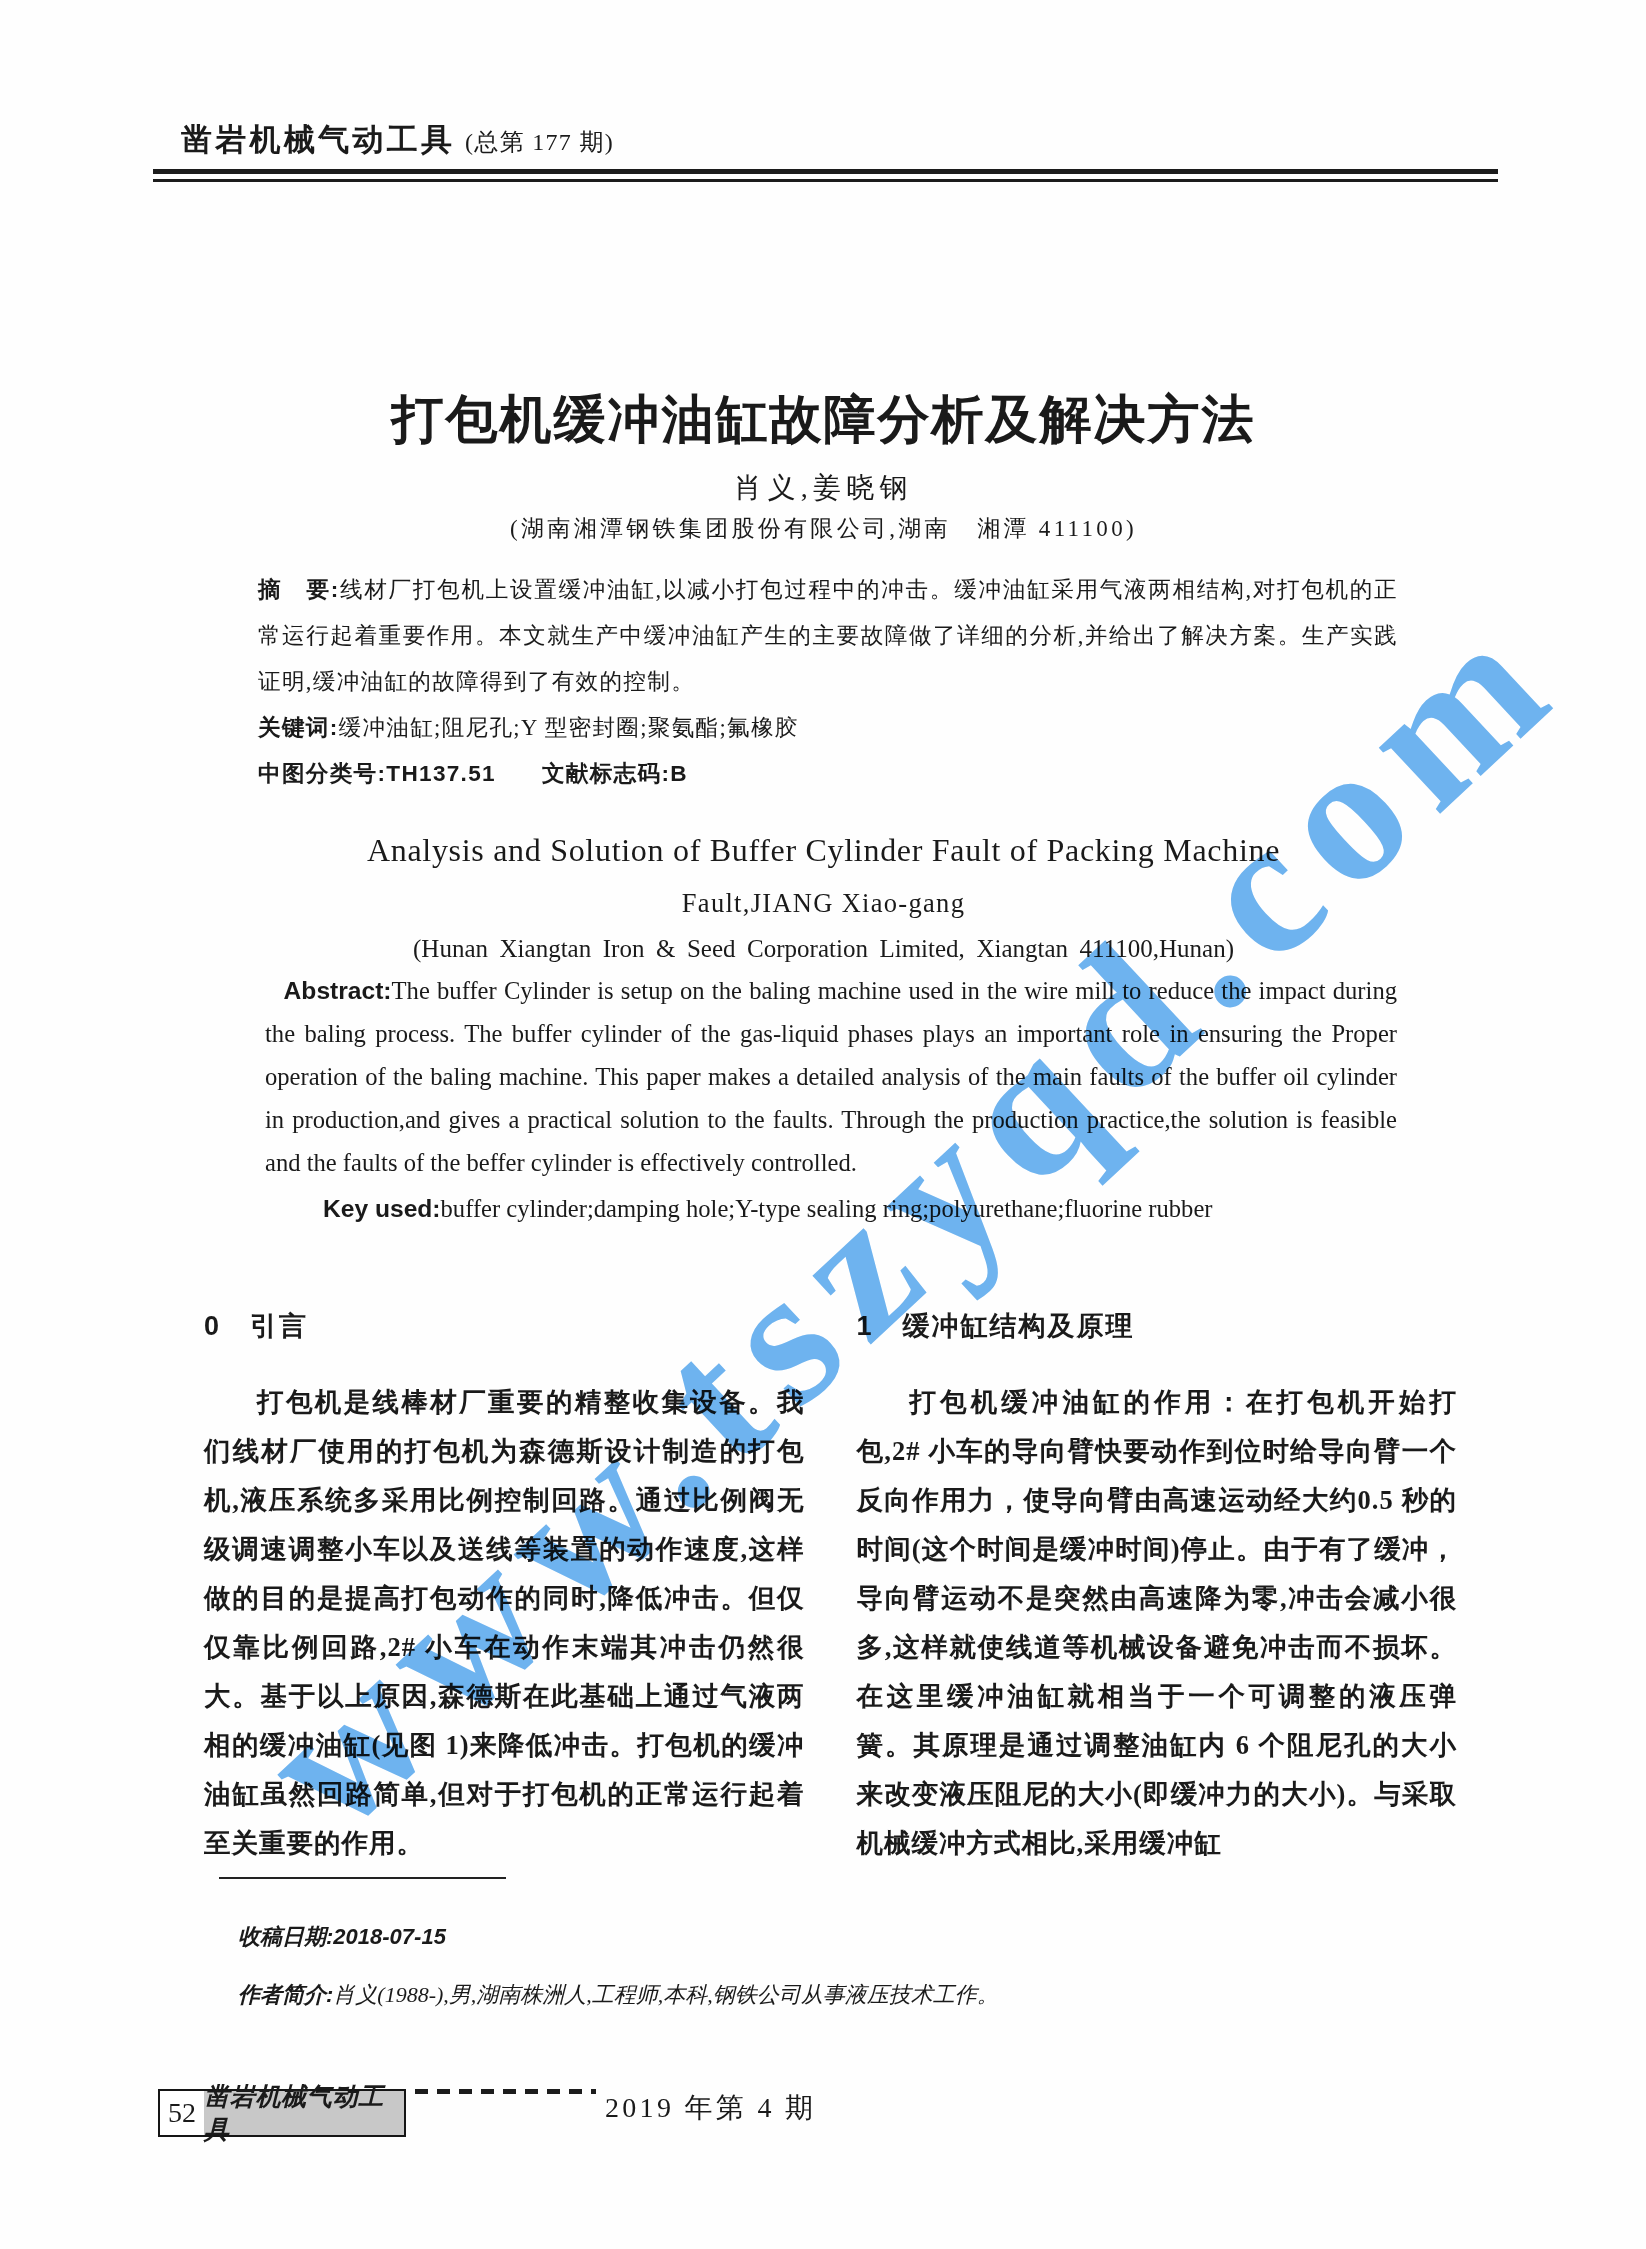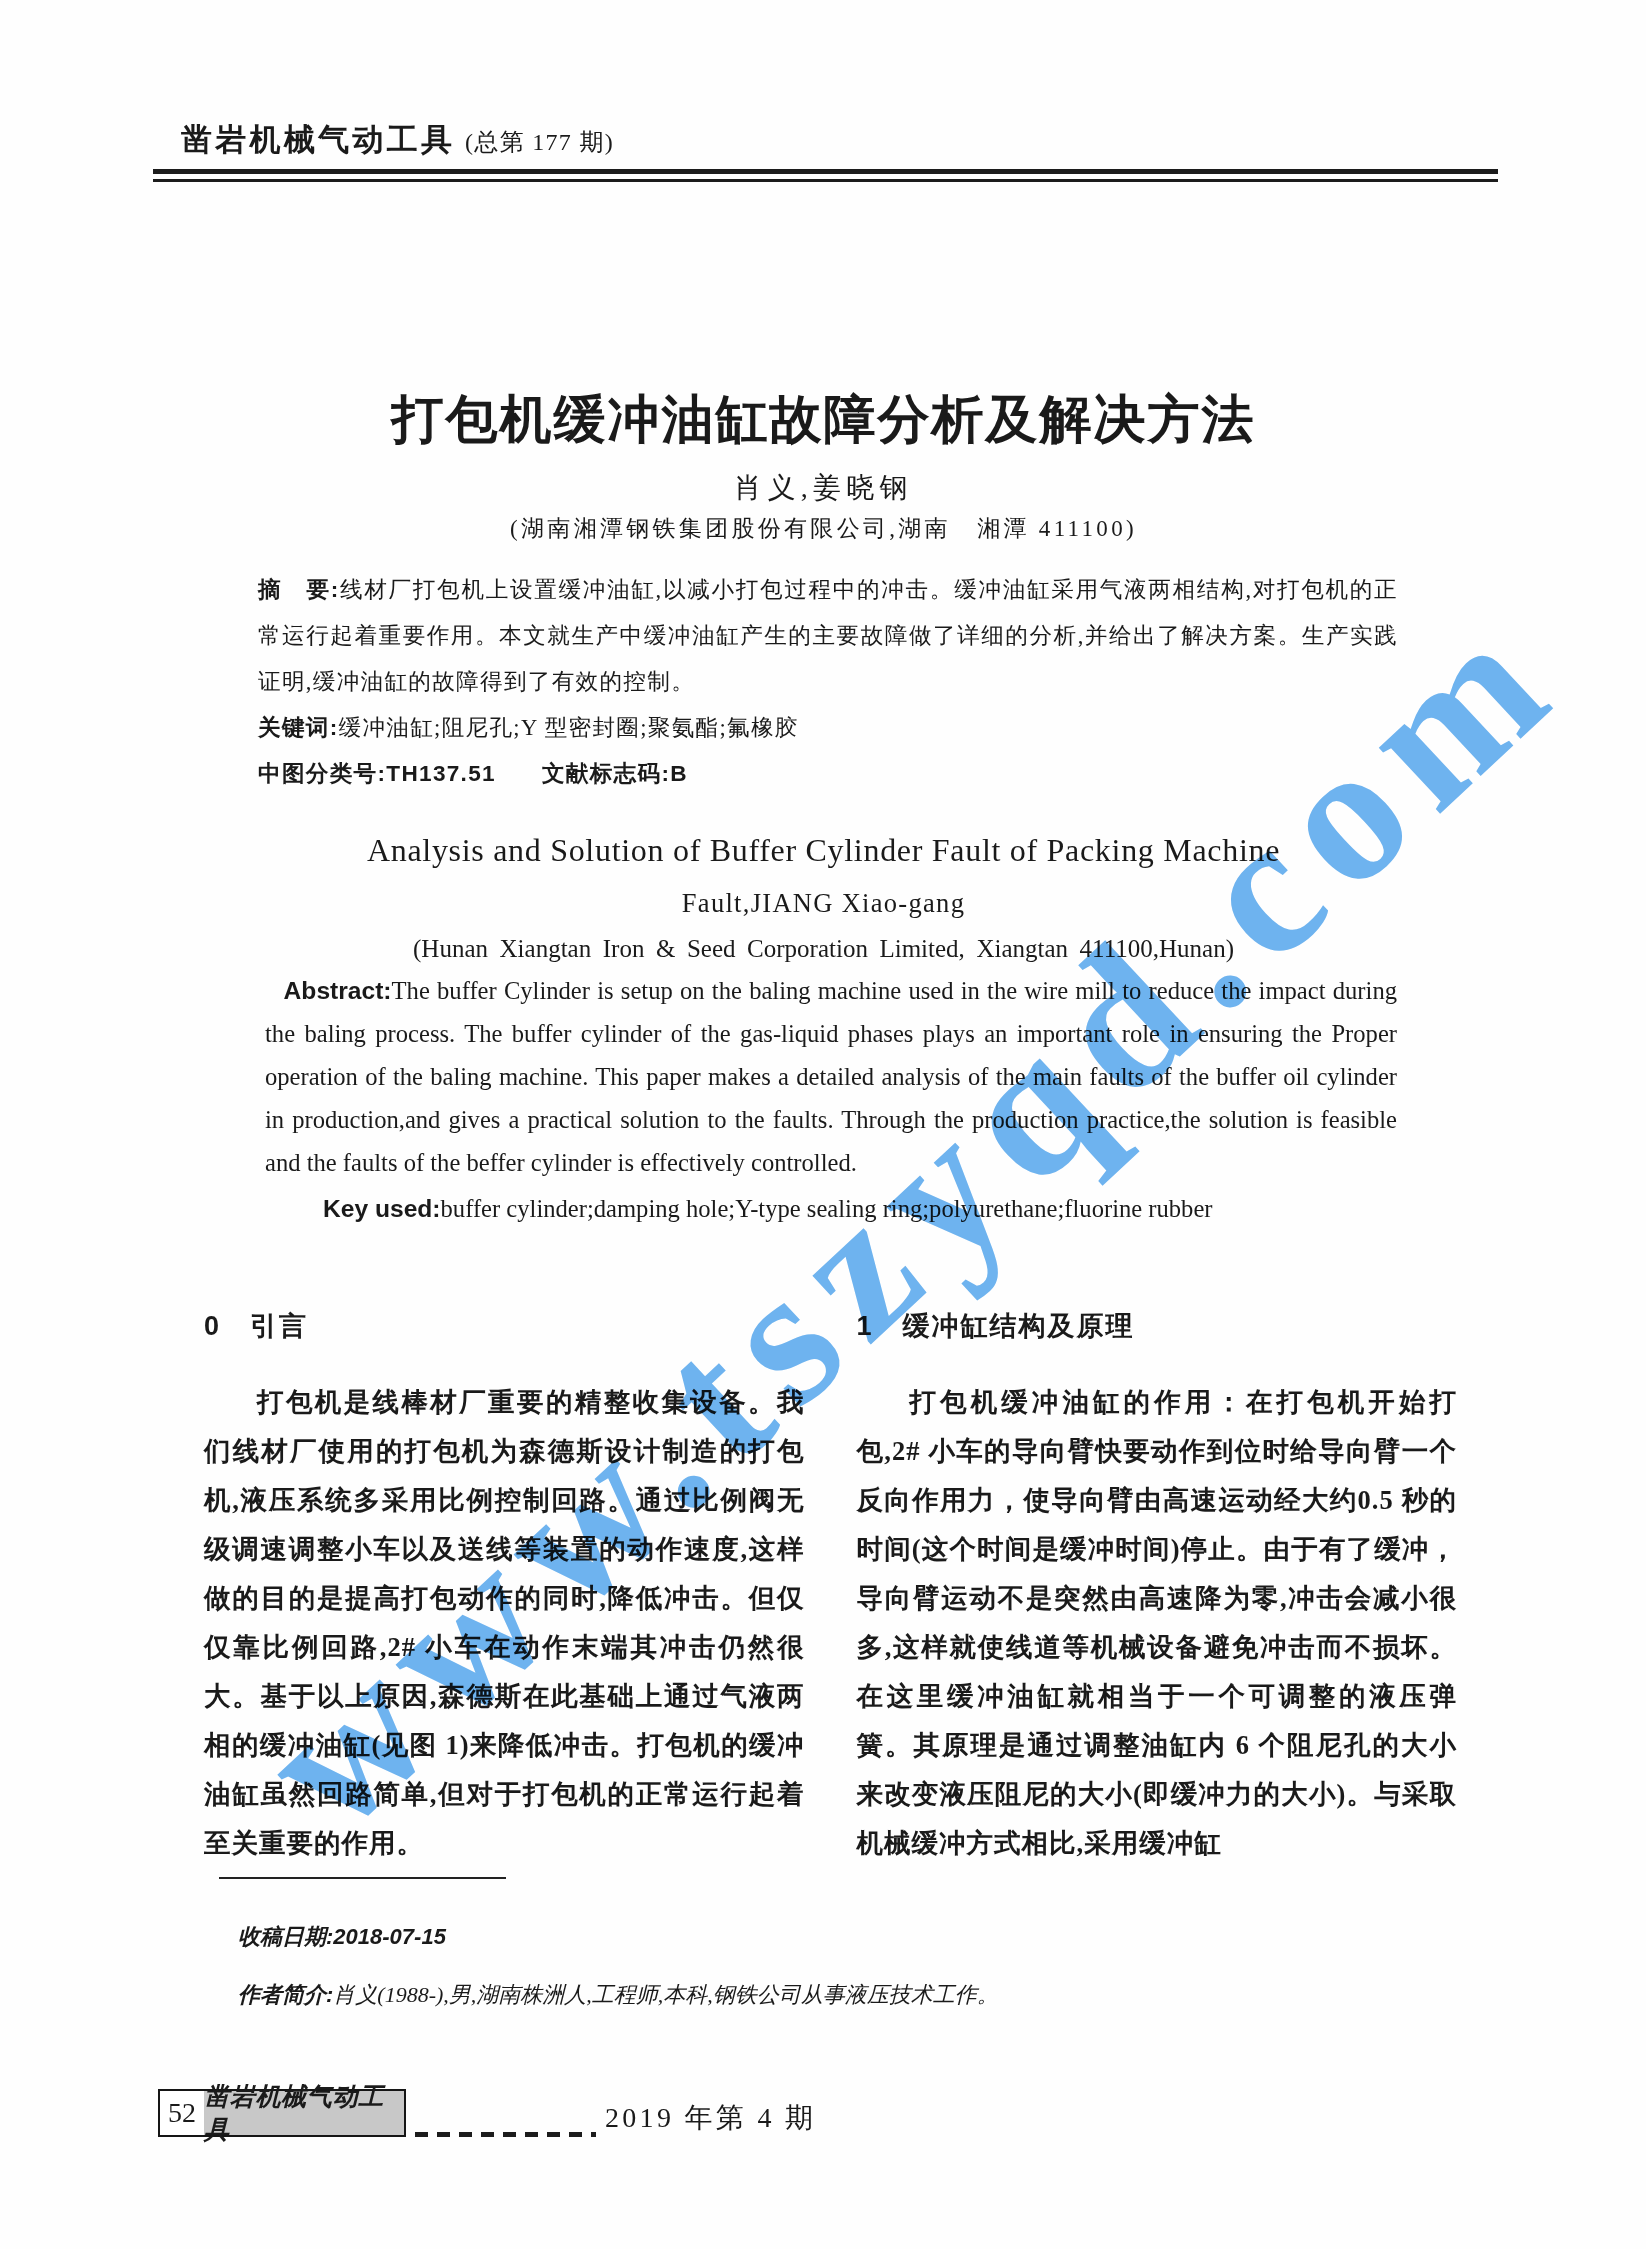--- a/index.html
+++ b/index.html
@@ -47,21 +47,21 @@
     font-size:27px;line-height:37px;margin:0 0 33px 0;letter-spacing:2px;}
   .col p{font-size:26.5px;line-height:49px;margin:0;text-align:justify;
     text-indent:2em;letter-spacing:1px;font-weight:bold;}
 
   
   .footnote-rule{top:1877px;left:219px;width:287px;border-top:2px solid #222;}
   .footnotes{top:1902px;left:226px;width:1035px;font-size:22px;line-height:46px;}
   .footnotes p{margin:12px;font-style:italic;}
 
   
-  .footer{top:2089px;left:158px;display:flex;align-items:flex-end;column-gap:9px;}
+  .footer{top:2089px;left:158px;display:flex;align-items:flex-start;column-gap:9px;}
   .page-box{display:flex;border:2.7px solid #151515;height:44px;}
   .page-num-cell{width:44px;background:#ffffff;display:flex;align-items:center;justify-content:center;
     font-size:28px;}
   .logo-cell{width:200px;background:#c8c8c8;display:flex;align-items:center;justify-content:center;
     font-family:"DejaVu Serif","Liberation Serif",serif;font-style:italic;font-weight:bold;
     font-size:25px;letter-spacing:0.7px;}
   .dashes{width:181px;height:4.6px;
     background:repeating-linear-gradient(90deg,#1c1c1c 0 12.6px,transparent 12.6px 22px);}
   .issue-text{font-size:28px;letter-spacing:3.3px;}
 

